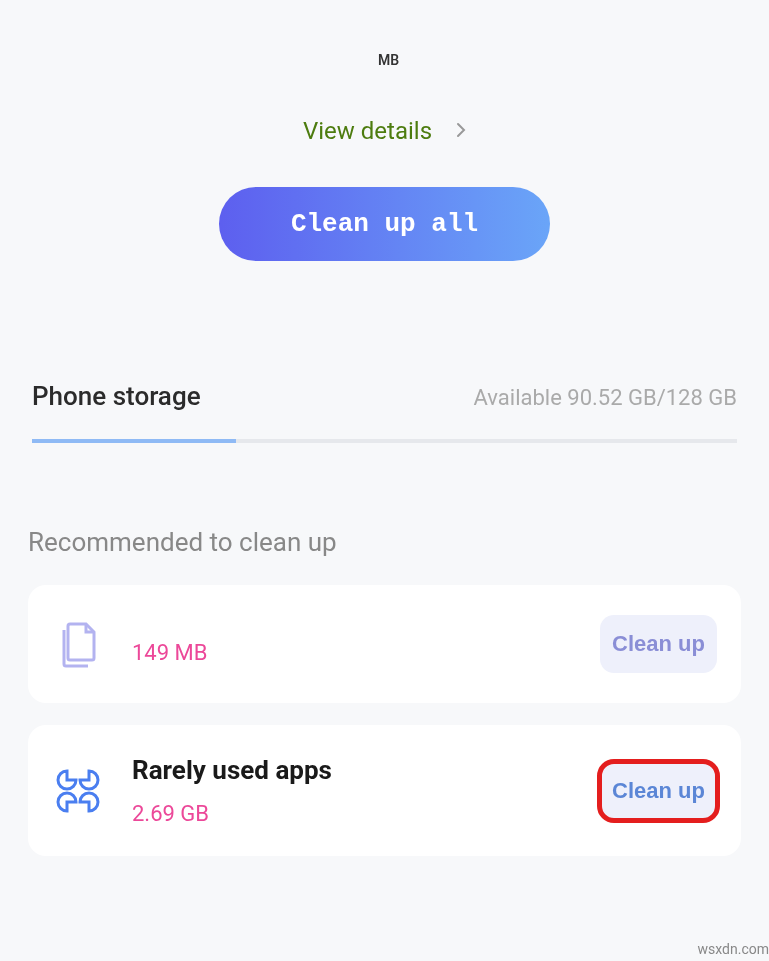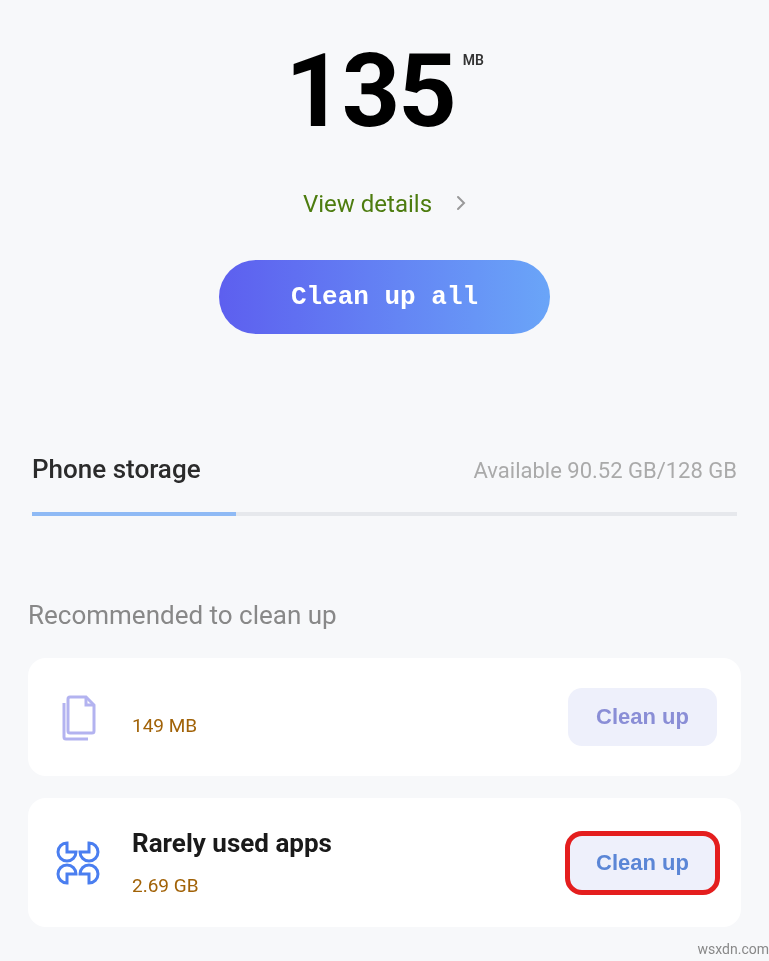--- a/index.html
+++ b/index.html
@@ -123,53 +123,52 @@
     }
     .card-body {
       flex: 1;
     }
     .card-title {
       font-size: 26px;
       font-weight: 700;
       color: #1a1a1a;
     }
     .card-sub {
-      font-size: 19px;
-      color: #a16207;
+      font-size: 22px;
+      color: #ec4899;
       margin-top: 16px;
     }
     .cleanup-btn {
       background: #eef0fb;
       color: #8a8ed6;
       font-size: 22px;
       font-weight: 700;
       border: none;
       border-radius: 14px;
-      padding: 16px 28px;
+      padding: 16px 12px;
       cursor: pointer;
     }
     .cleanup-btn.highlighted {
       outline: 5px solid #e41e1e;
       outline-offset: -2px;
       color: #5b86d6;
     }
     .watermark {
       position: absolute;
       bottom: 4px;
       right: 0;
       font-size: 14px;
       color: #888;
     }
   </style>
 </head>
 <body>
 
 <div class="header">
   <div class="size-display">
-    <span class="size-number">135</span>
     <span class="size-unit">MB</span>
   </div>
   <div>
     <div class="view-details">
       <span>View details</span>
       <span class="chev">
         <svg width="10" height="16" viewBox="0 0 10 16">
             <path d="M2 2 L8 8 L2 14" stroke="#999" stroke-width="2" fill="none" stroke-linecap="round"></path>
           </svg>
       </span>

